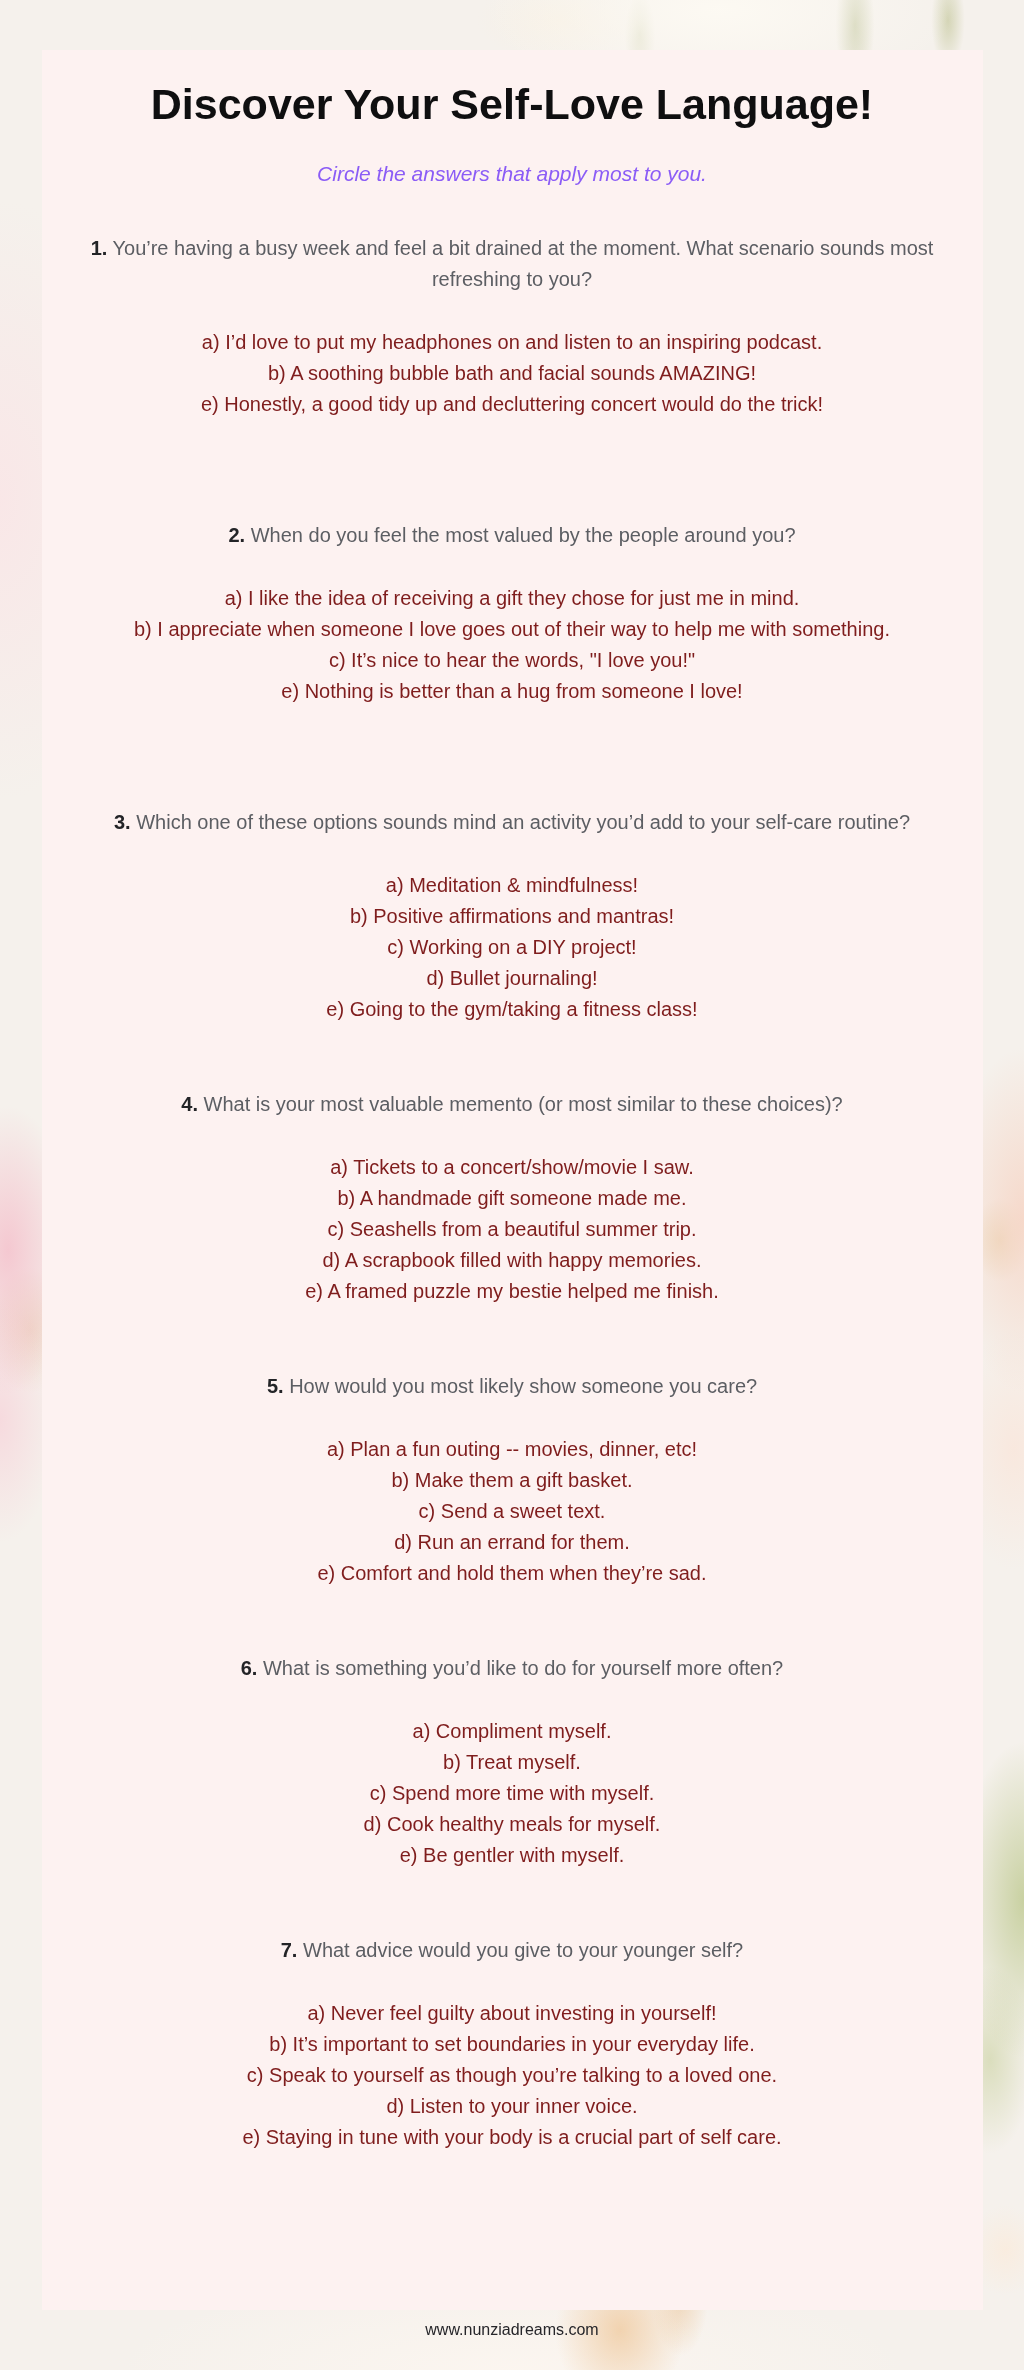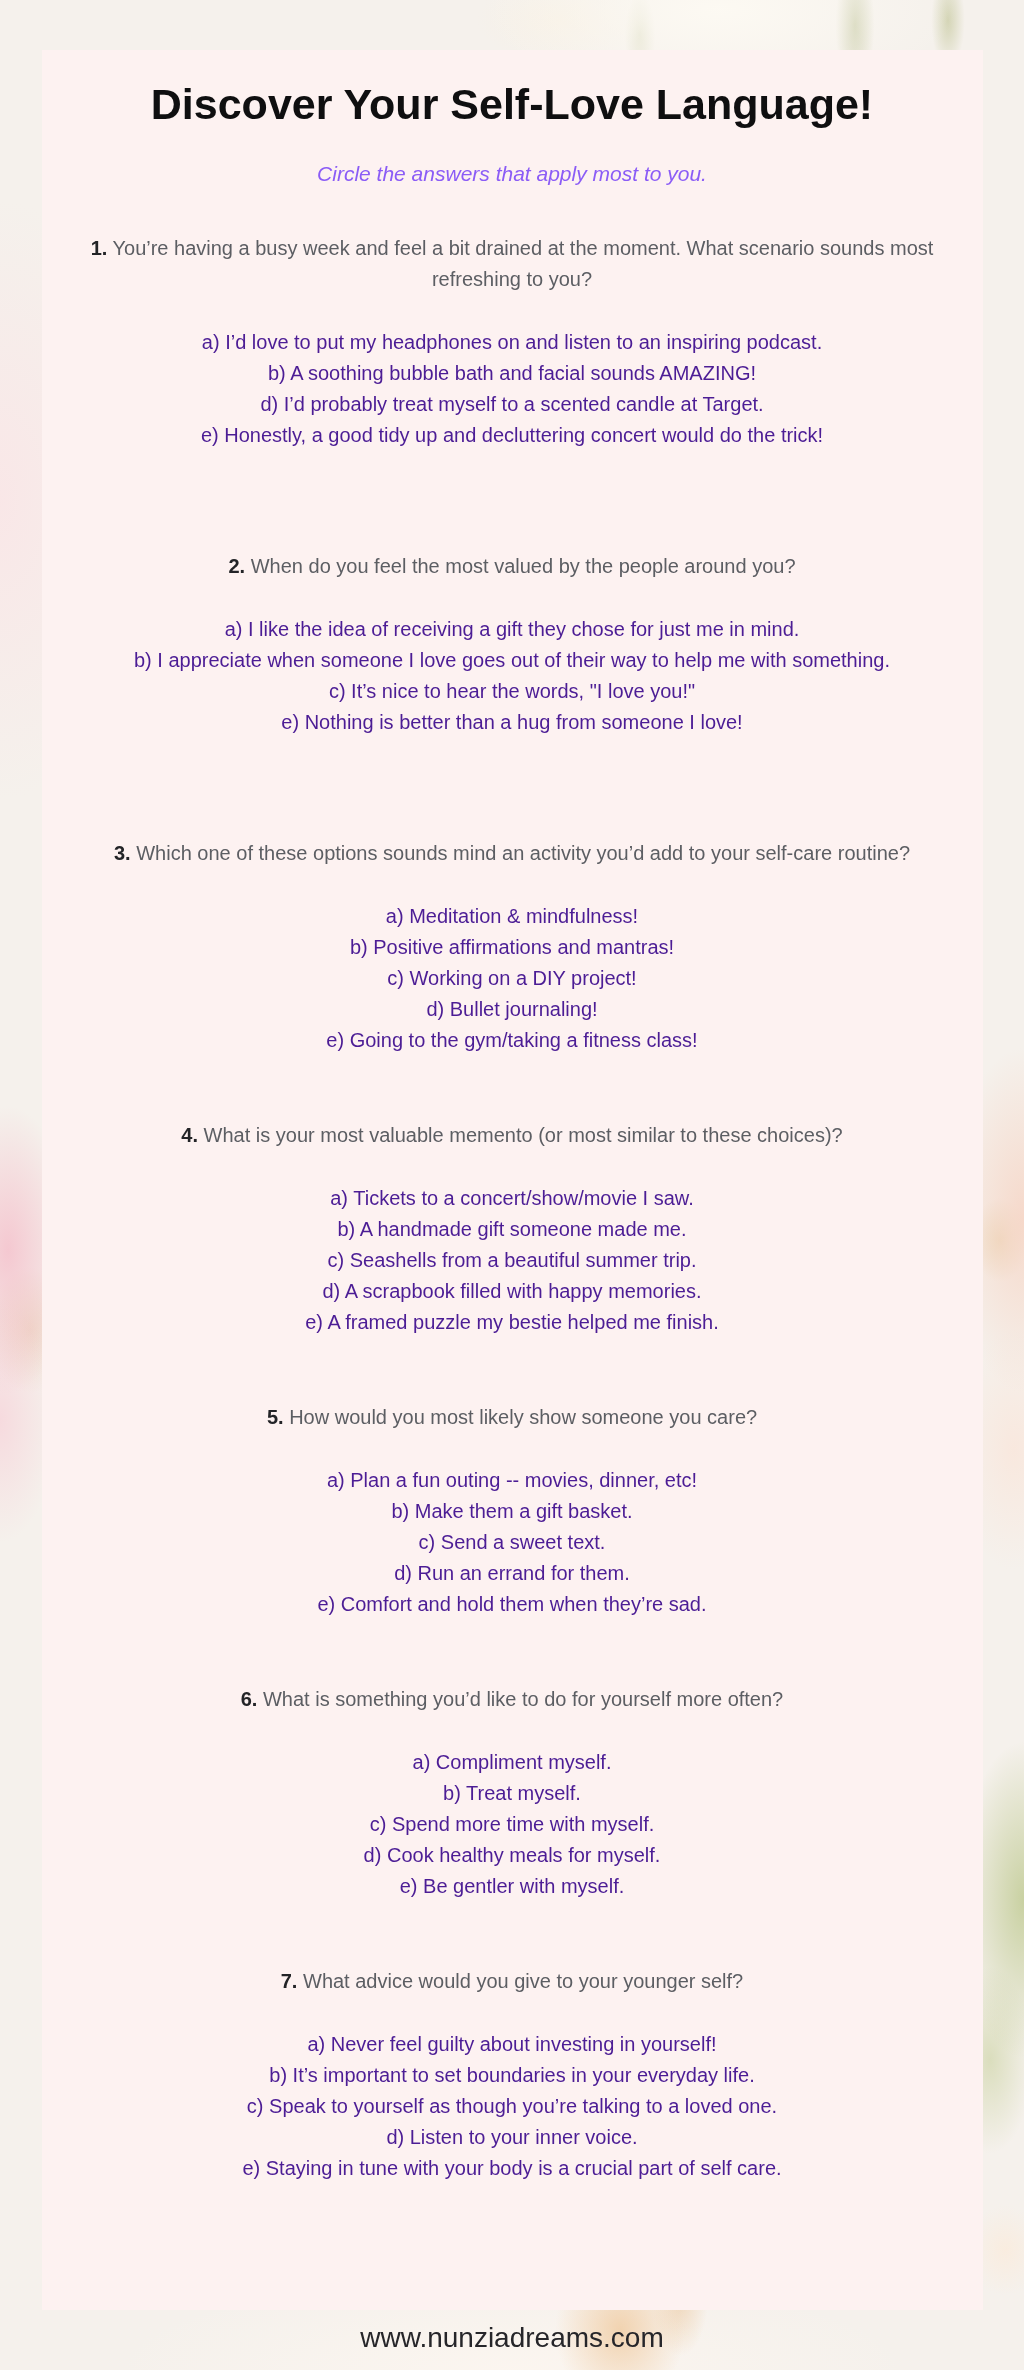--- a/index.html
+++ b/index.html
@@ -78,48 +78,47 @@
     margin: 0 auto;
   }
   .q-num {
     color: #232427;
     font-weight: 700;
   }
   .options { margin-top: 32px; }
   .option {
     font-size: 20px;
     line-height: 31px;
-    color: #4c1d95;
+    color: #7f1d1d;
     white-space: nowrap;
   }
   .footer {
     position: relative;
     z-index: 1;
     margin-top: 10px;
     text-align: center;
-    font-size: 28px;
+    font-size: 16px;
     color: #26262a;
     line-height: 1.3;
   }
 </style>
 </head>
 <body>
 
 <div class="bg"></div>
 
 <div class="card">
   <h1 class="title">Discover Your Self-Love Language!</h1>
   <div class="subtitle">Circle the answers that apply most to you.</div>
   <div class="questions" id="questions">
   <section class="question">
     <p class="q-header"><span class="q-num">1.</span> <span class="q-text">You’re having a busy week and feel a bit drained at the moment. What scenario sounds most refreshing to you?</span></p>
     <div class="options">
           <div class="option">a) I’d love to put my headphones on and listen to an inspiring podcast.</div>
           <div class="option">b) A soothing bubble bath and facial sounds AMAZING!</div>
-          <div class="option">d) I’d probably treat myself to a scented candle at Target.</div>
           <div class="option">e) Honestly, a good tidy up and decluttering concert would do the trick!</div>
         </div>
   </section>
 
   <section class="question">
     <p class="q-header"><span class="q-num">2.</span> <span class="q-text">When do you feel the most valued by the people around you?</span></p>
     <div class="options">
           <div class="option">a) I like the idea of receiving a gift they chose for just me in mind.</div>
           <div class="option">b) I appreciate when someone I love goes out of their way to help me with something.</div>
           <div class="option">c) It’s nice to hear the words, "I love you!"</div>

